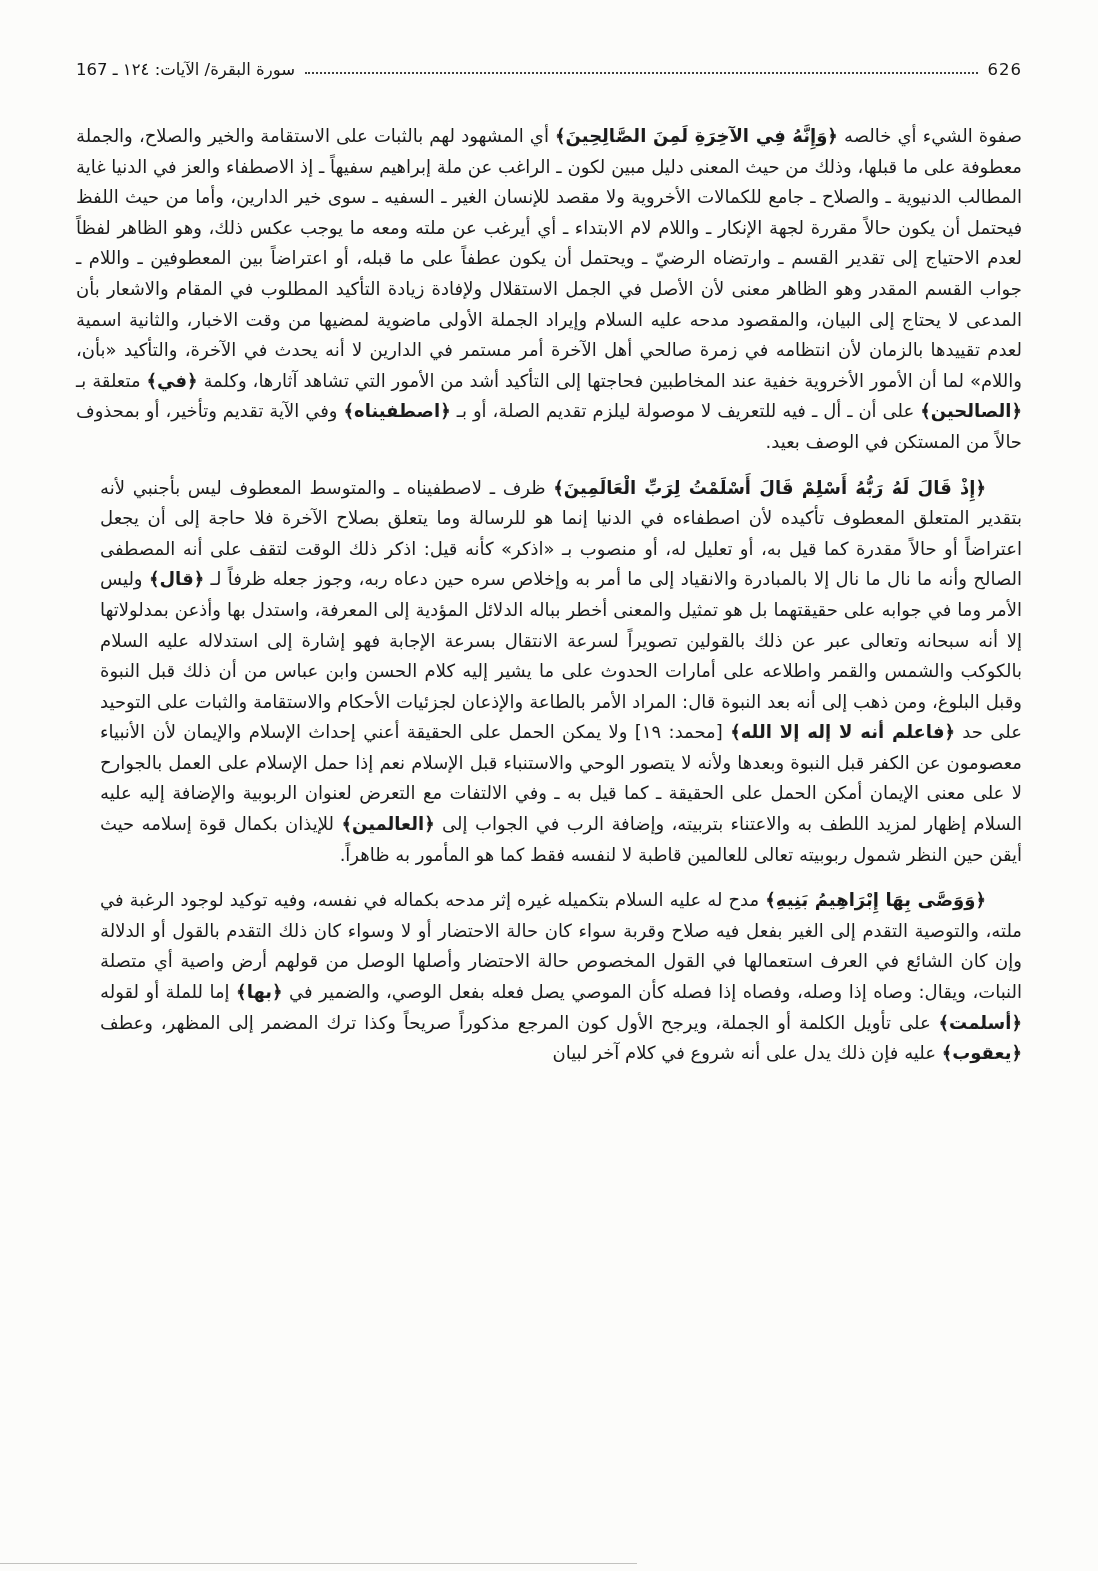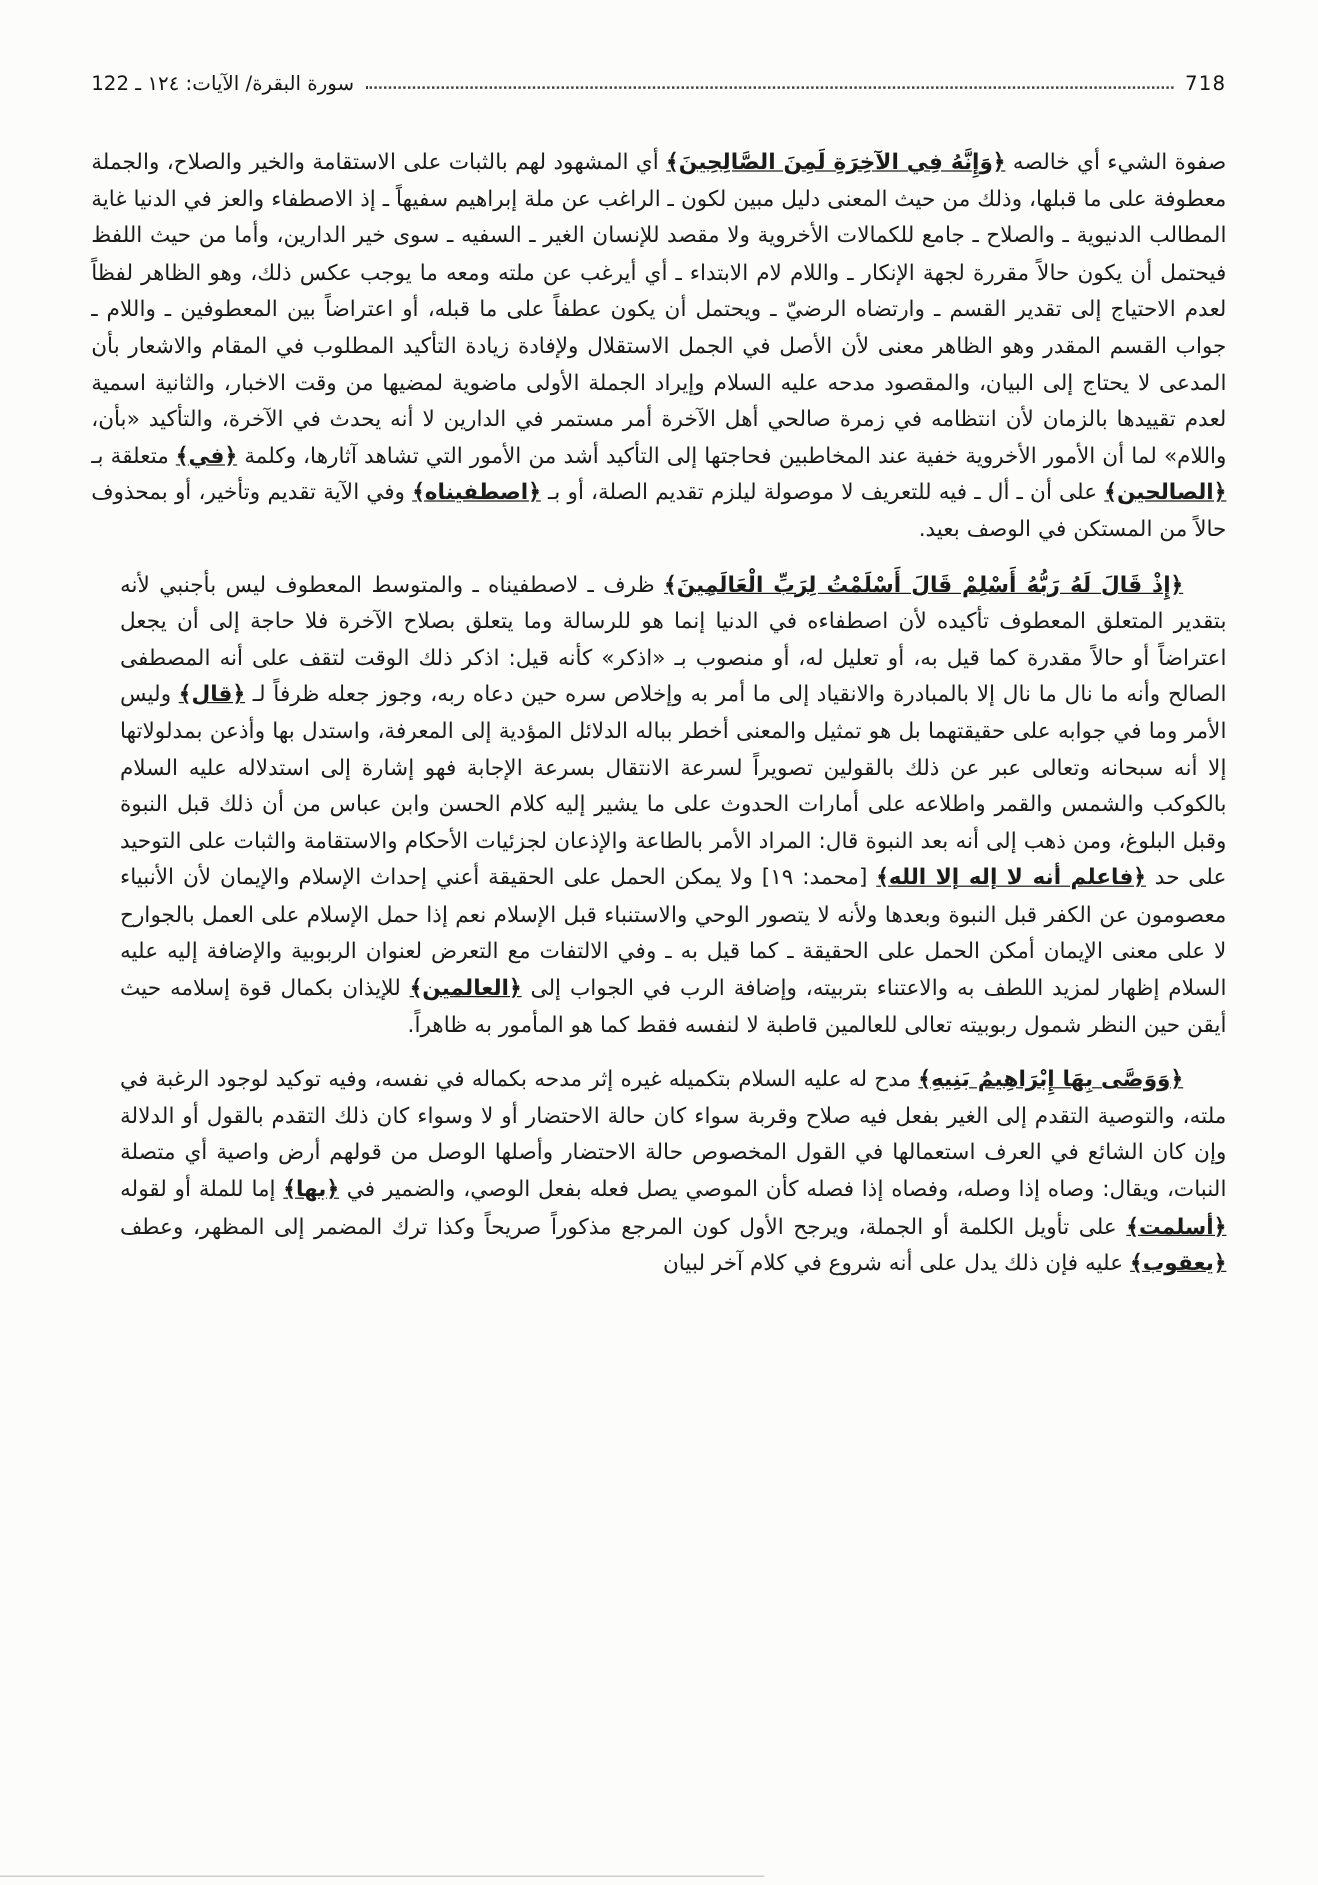--- a/index.html
+++ b/index.html
@@ -50,40 +50,39 @@
   .body-text p {
     margin: 0;
   }
   .body-text p.indent {
     text-indent: 36px;
     margin-top: 15px;
     margin-left: 24px;
   }
   .q {
     font-weight: 700;
-    text-decoration: underline;
   }
   .scan-edge-artifact {
     position: absolute;
     bottom: 7px;
     left: 0;
     width: 58%;
     height: 1.5px;
     background: #c2c2bf;
   }
 </style>
 </head>
 <body>
 
 <div class="page">
 
   <div class="page-header">
-    <span class="page-number">718</span>
+    <span class="page-number">626</span>
     <span class="dotted-leader"></span>
-    <span class="header-title">سورة البقرة/ الآيات: ١٢٤ ـ 122</span>
+    <span class="header-title">سورة البقرة/ الآيات: ١٢٤ ـ 167</span>
   </div>
 
   <div class="body-text">
       <p><span>صفوة الشيء أي خالصه </span><span class="q">﴿وَإِنَّهُ فِي الآخِرَةِ لَمِنَ الصَّالِحِينَ﴾</span><span> أي المشهود لهم بالثبات على الاستقامة والخير والصلاح، والجملة معطوفة على ما قبلها، وذلك من حيث المعنى دليل مبين لكون ـ الراغب عن ملة إبراهيم سفيهاً ـ إذ الاصطفاء والعز في الدنيا غاية المطالب الدنيوية ـ والصلاح ـ جامع للكمالات الأخروية ولا مقصد للإنسان الغير ـ السفيه ـ سوى خير الدارين، وأما من حيث اللفظ فيحتمل أن يكون حالاً مقررة لجهة الإنكار ـ واللام لام الابتداء ـ أي أيرغب عن ملته ومعه ما يوجب عكس ذلك، وهو الظاهر لفظاً لعدم الاحتياج إلى تقدير القسم ـ وارتضاه الرضيّ ـ ويحتمل أن يكون عطفاً على ما قبله، أو اعتراضاً بين المعطوفين ـ واللام ـ جواب القسم المقدر وهو الظاهر معنى لأن الأصل في الجمل الاستقلال ولإفادة زيادة التأكيد المطلوب في المقام والاشعار بأن المدعى لا يحتاج إلى البيان، والمقصود مدحه عليه السلام وإيراد الجملة الأولى ماضوية لمضيها من وقت الاخبار، والثانية اسمية لعدم تقييدها بالزمان لأن انتظامه في زمرة صالحي أهل الآخرة أمر مستمر في الدارين لا أنه يحدث في الآخرة، والتأكيد «بأن، واللام» لما أن الأمور الأخروية خفية عند المخاطبين فحاجتها إلى التأكيد أشد من الأمور التي تشاهد آثارها، وكلمة </span><span class="q">﴿في﴾</span><span> متعلقة بـ </span><span class="q">﴿الصالحين﴾</span><span> على أن ـ أل ـ فيه للتعريف لا موصولة ليلزم تقديم الصلة، أو بـ </span><span class="q">﴿اصطفيناه﴾</span><span> وفي الآية تقديم وتأخير، أو بمحذوف حالاً من المستكن في الوصف بعيد.</span></p>
       <p class="indent"><span class="q">﴿إِذْ قَالَ لَهُ رَبُّهُ أَسْلِمْ قَالَ أَسْلَمْتُ لِرَبِّ الْعَالَمِينَ﴾</span><span> ظرف ـ لاصطفيناه ـ والمتوسط المعطوف ليس بأجنبي لأنه بتقدير المتعلق المعطوف تأكيده لأن اصطفاءه في الدنيا إنما هو للرسالة وما يتعلق بصلاح الآخرة فلا حاجة إلى أن يجعل اعتراضاً أو حالاً مقدرة كما قيل به، أو تعليل له، أو منصوب بـ «اذكر» كأنه قيل: اذكر ذلك الوقت لتقف على أنه المصطفى الصالح وأنه ما نال ما نال إلا بالمبادرة والانقياد إلى ما أمر به وإخلاص سره حين دعاه ربه، وجوز جعله ظرفاً لـ </span><span class="q">﴿قال﴾</span><span> وليس الأمر وما في جوابه على حقيقتهما بل هو تمثيل والمعنى أخطر بباله الدلائل المؤدية إلى المعرفة، واستدل بها وأذعن بمدلولاتها إلا أنه سبحانه وتعالى عبر عن ذلك بالقولين تصويراً لسرعة الانتقال بسرعة الإجابة فهو إشارة إلى استدلاله عليه السلام بالكوكب والشمس والقمر واطلاعه على أمارات الحدوث على ما يشير إليه كلام الحسن وابن عباس من أن ذلك قبل النبوة وقبل البلوغ، ومن ذهب إلى أنه بعد النبوة قال: المراد الأمر بالطاعة والإذعان لجزئيات الأحكام والاستقامة والثبات على التوحيد على حد </span><span class="q">﴿فاعلم أنه لا إله إلا الله﴾</span><span> [محمد: ١٩] ولا يمكن الحمل على الحقيقة أعني إحداث الإسلام والإيمان لأن الأنبياء معصومون عن الكفر قبل النبوة وبعدها ولأنه لا يتصور الوحي والاستنباء قبل الإسلام نعم إذا حمل الإسلام على العمل بالجوارح لا على معنى الإيمان أمكن الحمل على الحقيقة ـ كما قيل به ـ وفي الالتفات مع التعرض لعنوان الربوبية والإضافة إليه عليه السلام إظهار لمزيد اللطف به والاعتناء بتربيته، وإضافة الرب في الجواب إلى </span><span class="q">﴿العالمين﴾</span><span> للإيذان بكمال قوة إسلامه حيث أيقن حين النظر شمول ربوبيته تعالى للعالمين قاطبة لا لنفسه فقط كما هو المأمور به ظاهراً.</span></p>
       <p class="indent"><span class="q">﴿وَوَصَّى بِهَا إِبْرَاهِيمُ بَنِيهِ﴾</span><span> مدح له عليه السلام بتكميله غيره إثر مدحه بكماله في نفسه، وفيه توكيد لوجود الرغبة في ملته، والتوصية التقدم إلى الغير بفعل فيه صلاح وقربة سواء كان حالة الاحتضار أو لا وسواء كان ذلك التقدم بالقول أو الدلالة وإن كان الشائع في العرف استعمالها في القول المخصوص حالة الاحتضار وأصلها الوصل من قولهم أرض واصية أي متصلة النبات، ويقال: وصاه إذا وصله، وفصاه إذا فصله كأن الموصي يصل فعله بفعل الوصي، والضمير في </span><span class="q">﴿بها﴾</span><span> إما للملة أو لقوله </span><span class="q">﴿أسلمت﴾</span><span> على تأويل الكلمة أو الجملة، ويرجح الأول كون المرجع مذكوراً صريحاً وكذا ترك المضمر إلى المظهر، وعطف </span><span class="q">﴿يعقوب﴾</span><span> عليه فإن ذلك يدل على أنه شروع في كلام آخر لبيان</span></p>
     </div>
 
   <div class="scan-edge-artifact"></div>
 

